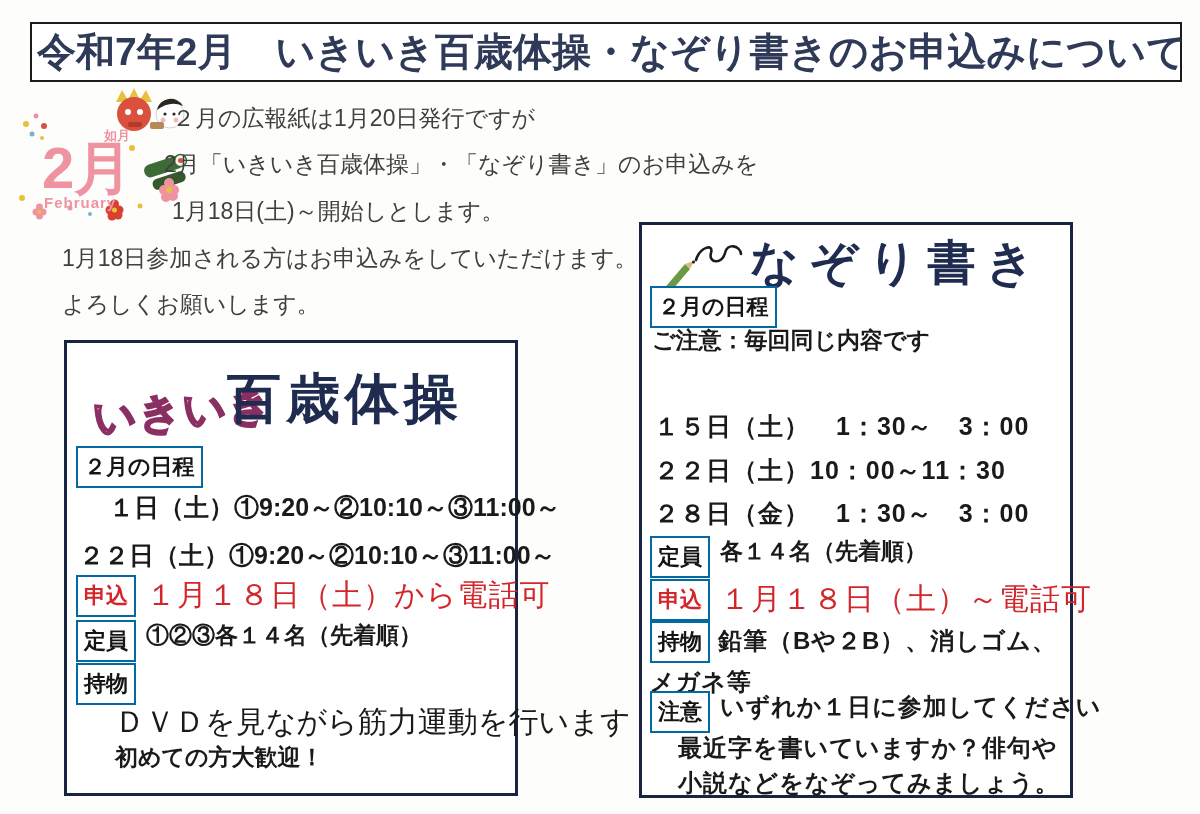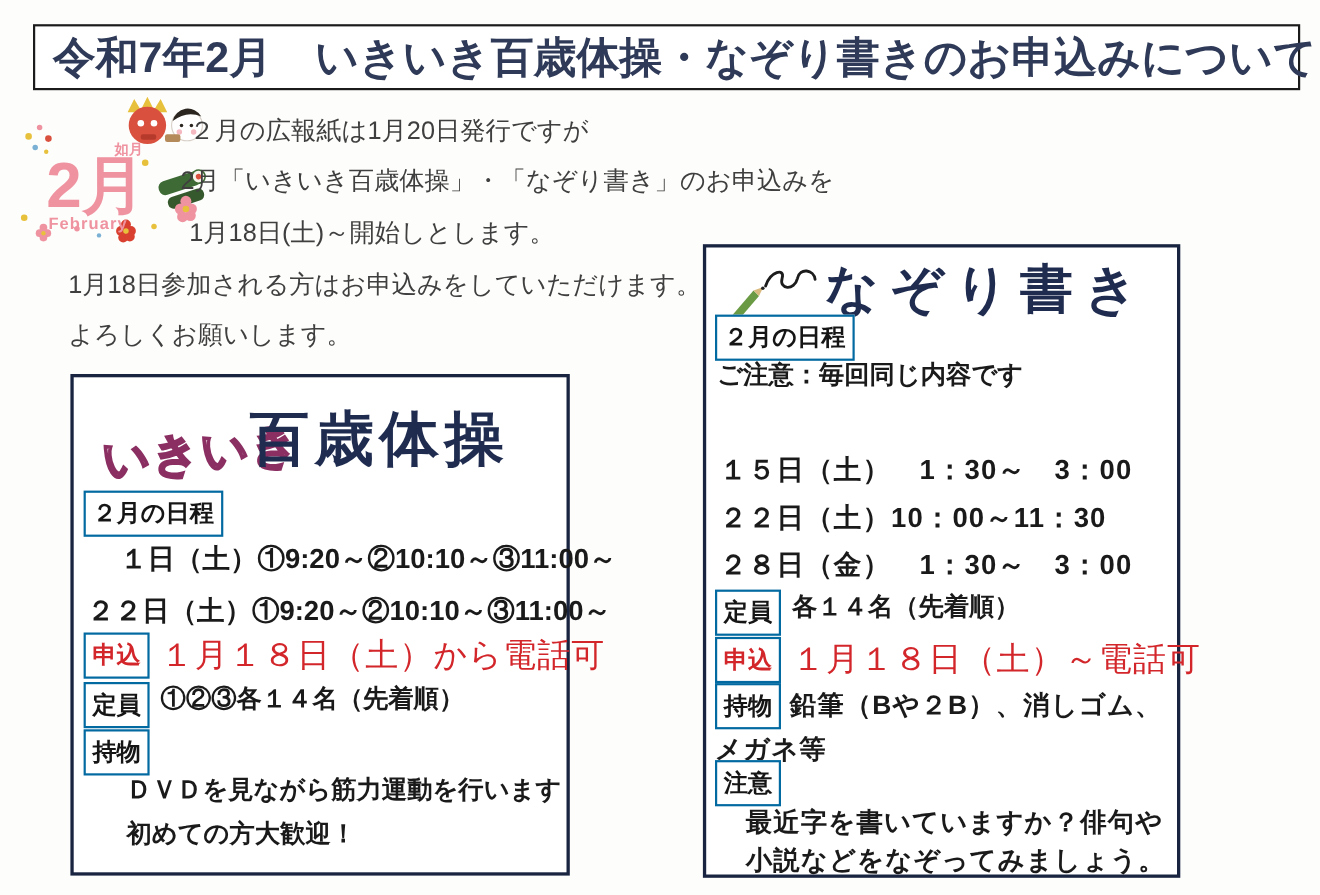--- a/index.html
+++ b/index.html
@@ -9,21 +9,21 @@
     font-family:"Liberation Sans",sans-serif;
   }
   
   .title-box{
     position:absolute;left:30px;top:22px;width:1148px;height:56px;
     border:2px solid #1b1b1b;background:#fff;
     display:flex;align-items:center;
   }
   .title-box .txt{
     font-size:39px;font-weight:700;color:#2e3a57;
-    white-space:nowrap;padding-left:16px;letter-spacing:0px;
+    white-space:nowrap;padding-left:5px;letter-spacing:0px;
   }
   
   .intro{position:absolute;font-size:23px;color:#3f3f3f;white-space:nowrap;}
   .i1{left:172px;top:103px;}
   .i2{left:164px;top:149px;}
   .i3{left:172px;top:196px;}
   .i4{left:62px;top:243px;}
   .i5{left:62px;top:289px;}
   
   .bigbox{position:absolute;background:#fff;border:3px solid #182440;}
@@ -46,21 +46,21 @@
     color:#fff;-webkit-text-stroke:2px #8b2f63;
     transform:rotate(-5deg);letter-spacing:2px;
   }
   .t-main{left:160px;top:20px;font-size:54px;font-weight:700;color:#1f2c50;letter-spacing:5px;}
   .t-label{left:9px;top:103px;}
   .t-s1{left:42px;top:148px;}
   .t-s2{left:12px;top:196px;}
   .t-apply{left:9px;top:232px;}
   .t-cap{left:9px;top:277px;}
   .t-items{left:9px;top:320px;}
-  .t-n1{left:48px;top:359px;font-size:23px;font-weight:700;color:#1a1a1a;}
+  .t-n1{left:48px;top:359px;font-size:30px;font-weight:400;color:#1a1a1a;}
   .t-n2{left:48px;top:399px;font-size:23px;font-weight:700;color:#1a1a1a;}
   
   .n-title{left:108px;top:6px;font-size:48px;font-weight:700;color:#1f2c50;letter-spacing:10px;}
   .n-pencil{left:12px;top:14px;}
   .n-label{left:8px;top:61px;}
   .n-caution{left:10px;top:100px;}
   .n-s0{left:12px;top:140px;letter-spacing:1px;}
   .n-s1{left:12px;top:185px;letter-spacing:1px;}
   .n-s2{left:12px;top:229px;letter-spacing:1px;}
   .n-s3{left:12px;top:272px;letter-spacing:1px;}
@@ -210,18 +210,19 @@
       <span class="tag red">申込</span>
       <span class="red-line">１月１８日（土）～電話可</span>
     </div>
 
     <div class="abs n-items">
       <span class="tag">持物</span><span class="body">鉛筆（Bや２B）、消しゴム、メガネ等</span>
     </div>
 
     <div class="abs n-note row">
       <span class="tag">注意</span>
+      <span class="black-line" style="font-size:24px;letter-spacing:1px;">いずれか１日に参加してください</span>
     </div>
 
     <div class="abs n-note2">最近字を書いていますか？俳句や小説などをなぞってみましょう。</div>
   </div>
 
 </div>
 
 </body></html>

